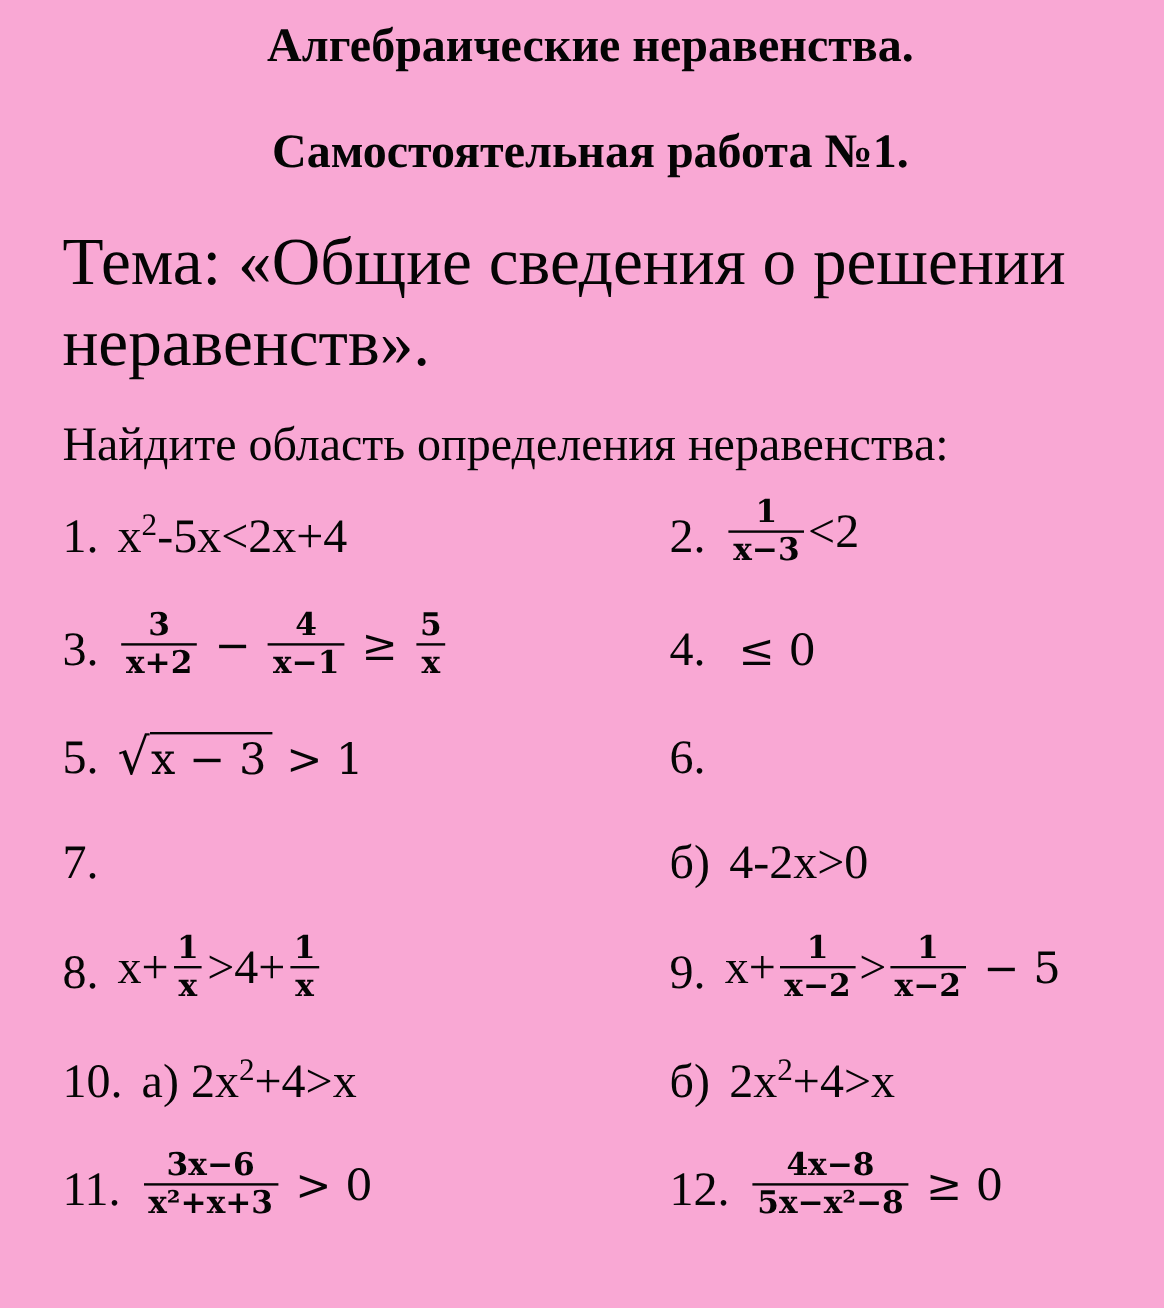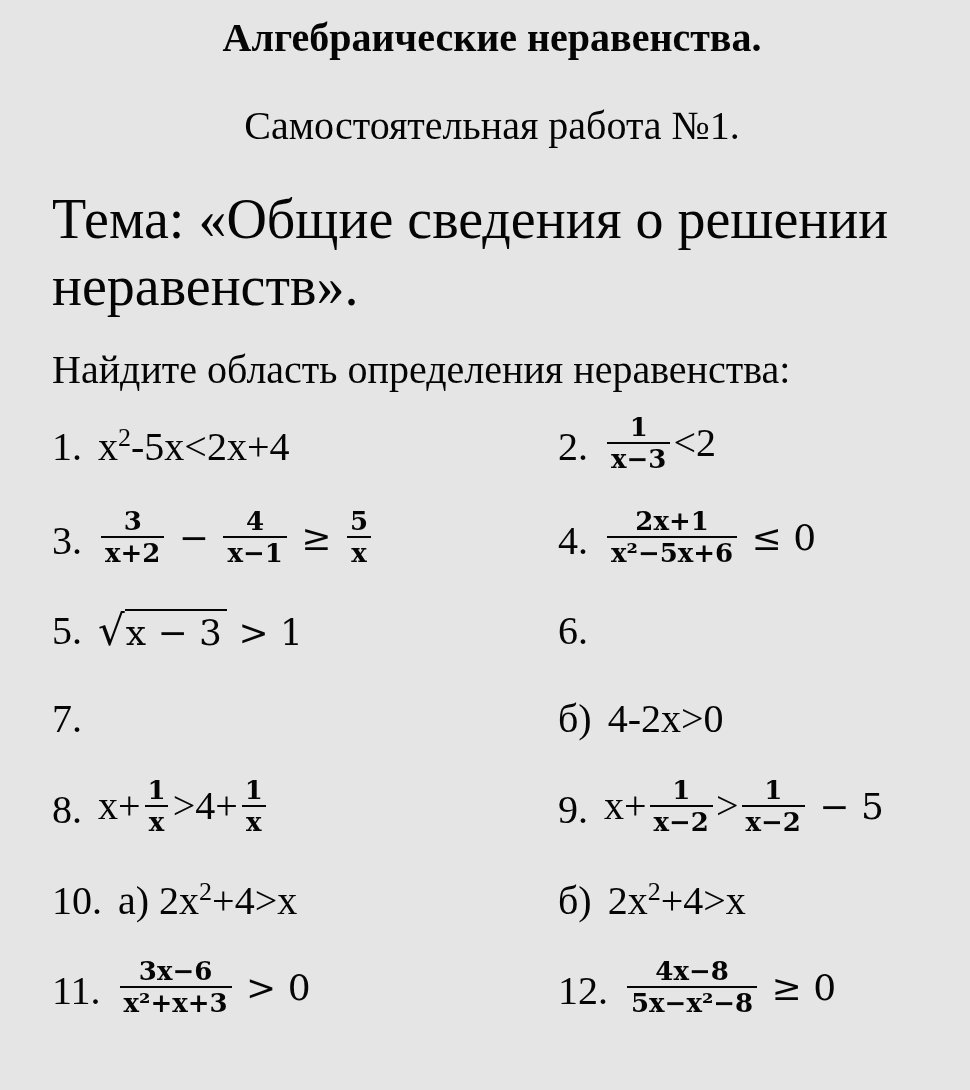--- a/index.html
+++ b/index.html
@@ -1,27 +1,27 @@
 <!DOCTYPE html>
 <html><head>
 <meta charset="utf-8">
 <style>
   html,body{margin:0;padding:0;background:#ffffff;}
   .page{
     width:970px;min-height:1090px;box-sizing:border-box;
     padding:14px 38px 20px 52px;
-    font-family:"Liberation Serif",serif;color:#050505;background:#e5e5e5;
+    font-family:"Liberation Serif",serif;color:#050505;background:#f9a8d4;
     overflow:hidden;
   }
   .title{
     font-size:40px;font-weight:bold;text-align:center;
     margin:0 0 40px 0;line-height:1.2;
   }
   .subtitle{
-    font-size:40px;font-weight:normal;text-align:center;
+    font-size:40px;font-weight:bold;text-align:center;
     margin:4px 0 36px 0;line-height:1.2;
   }
   .topic{font-size:56px;margin:0 0 26px 0;line-height:1.2;}
   .section-heading{font-size:40px;margin:0 0 22px 0;line-height:1.2;}
   section + section{margin-top:16px;}
   .prow{display:flex;align-items:center;margin-bottom:32px;min-height:56px;}
   .pitem{display:flex;align-items:center;}
   .pitem.left{width:506px;flex:none;}
   .pitem.right{flex:1;}
   .plabel{font-size:40px;margin-right:16px;white-space:pre;}
@@ -68,21 +68,21 @@
             <span class="pexpr"><span class="frac"><span class="num">1</span><span class="den">x−3</span></span><span class="t">&lt;2</span></span>
           </div>
         </div>
         <div class="prow">
           <div class="pitem left">
             <span class="plabel">3.</span>
             <span class="pexpr"><span class="frac"><span class="num">3</span><span class="den">x+2</span></span><span class="m"> − </span><span class="frac"><span class="num">4</span><span class="den">x−1</span></span><span class="m"> ≥ </span><span class="frac"><span class="num">5</span><span class="den">x</span></span></span>
           </div>
           <div class="pitem right">
             <span class="plabel">4.</span>
-            <span class="pexpr"><span class="frac"><span class="num">2x+1</span><span class="den">x²−5x+6</span></span><span class="m"> ≤ 0</span></span>
+            <span class="pexpr"><span class="m"> ≤ 0</span></span>
           </div>
         </div>
         <div class="prow">
           <div class="pitem left">
             <span class="plabel">5.</span>
             <span class="pexpr"><span class="sqrt"><span class="sign">√</span><span class="rad">x − 3</span></span><span class="m"> &gt; 1</span></span>
           </div>
           <div class="pitem right">
             <span class="plabel">6.</span>
           </div>

